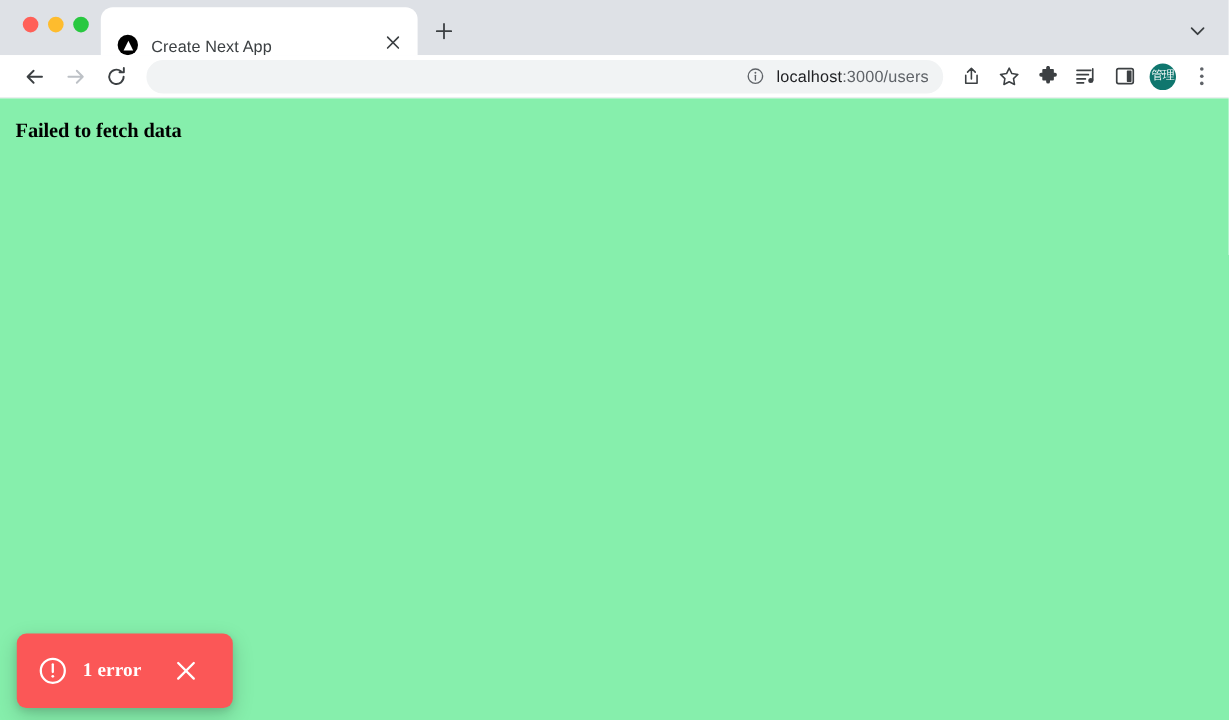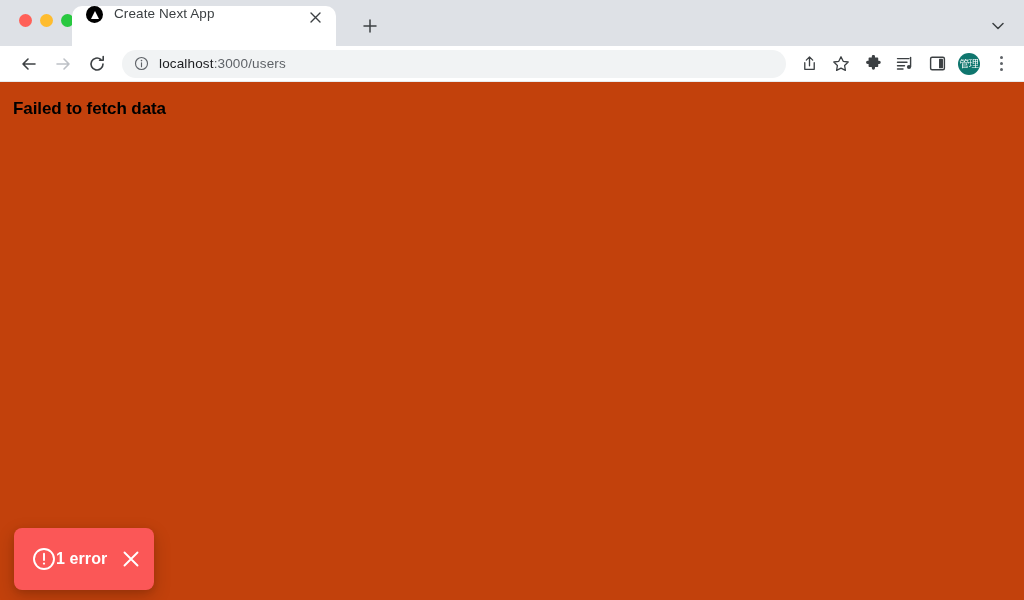--- a/index.html
+++ b/index.html
@@ -44,28 +44,28 @@
     width: 13px;
     height: 13px;
     border-radius: 50%;
   }
   .tl-close  { background: #ff6058; }
   .tl-min    { background: #febc2e; }
   .tl-max    { background: #28c840; }
 
   .tab {
     position: absolute;
-    left: 72px;
+    left: 84px;
     top: 6px;
     width: 264px;
     height: 40px;
     background: #ffffff;
     border-radius: 10px 10px 0 0;
     display: flex;
-    align-items: flex-start;
+    align-items: flex-end;
     padding: 0 10px 0 14px;
   }
 
   .tab-favicon {
     width: 17px;
     height: 17px;
     border-radius: 50%;
     background: #000000;
     flex: 0 0 17px;
     display: flex;
@@ -153,20 +153,21 @@
   .omnibox {
     flex: 1 1 auto;
     height: 28px;
     background: #f1f3f4;
     border-radius: 14px;
     display: flex;
     align-items: center;
     padding: 0 12px 0 11px;
     margin-right: 6px;
     max-width: 672px;
+    justify-content: flex-end;
   }
   .omnibox .info-icon {
     flex: 0 0 16px;
     width: 16px;
     height: 16px;
     margin-right: 10px;
     display: flex;
     align-items: center;
     justify-content: center;
   }
@@ -220,22 +221,23 @@
     height: 3px;
     border-radius: 50%;
     background: #5f6368;
     display: block;
   }
 
   
   .page-viewport {
     position: relative;
     flex: 1 1 auto;
-    background: #c2410c;
+    background: #86efac;
     overflow: hidden;
+    font-family: Liberation Serif, serif;
   }
 
   .page-heading {
     position: absolute;
     left: 13px;
     top: 17px;
     font-size: 17px;
     font-weight: bold;
     color: #000000;
     letter-spacing: -0.1px;
@@ -244,21 +246,22 @@
   
   .error-toast {
     position: absolute;
     left: 14px;
     bottom: 10px;
     height: 62px;
     background: #fb5757;
     border-radius: 8px;
     display: flex;
     align-items: center;
-    padding: 0 12px 0 18px;
+    padding: 0 28px 0 18px;
+    gap: 13px;
     box-shadow: 0 6px 18px rgba(0,0,0,0.18), 0 2px 6px rgba(0,0,0,0.10);
     margin-top: 11px;
   }
   .error-icon {
     width: 24px;
     height: 24px;
     flex: 0 0 24px;
     display: flex;
     align-items: center;
     justify-content: center;

